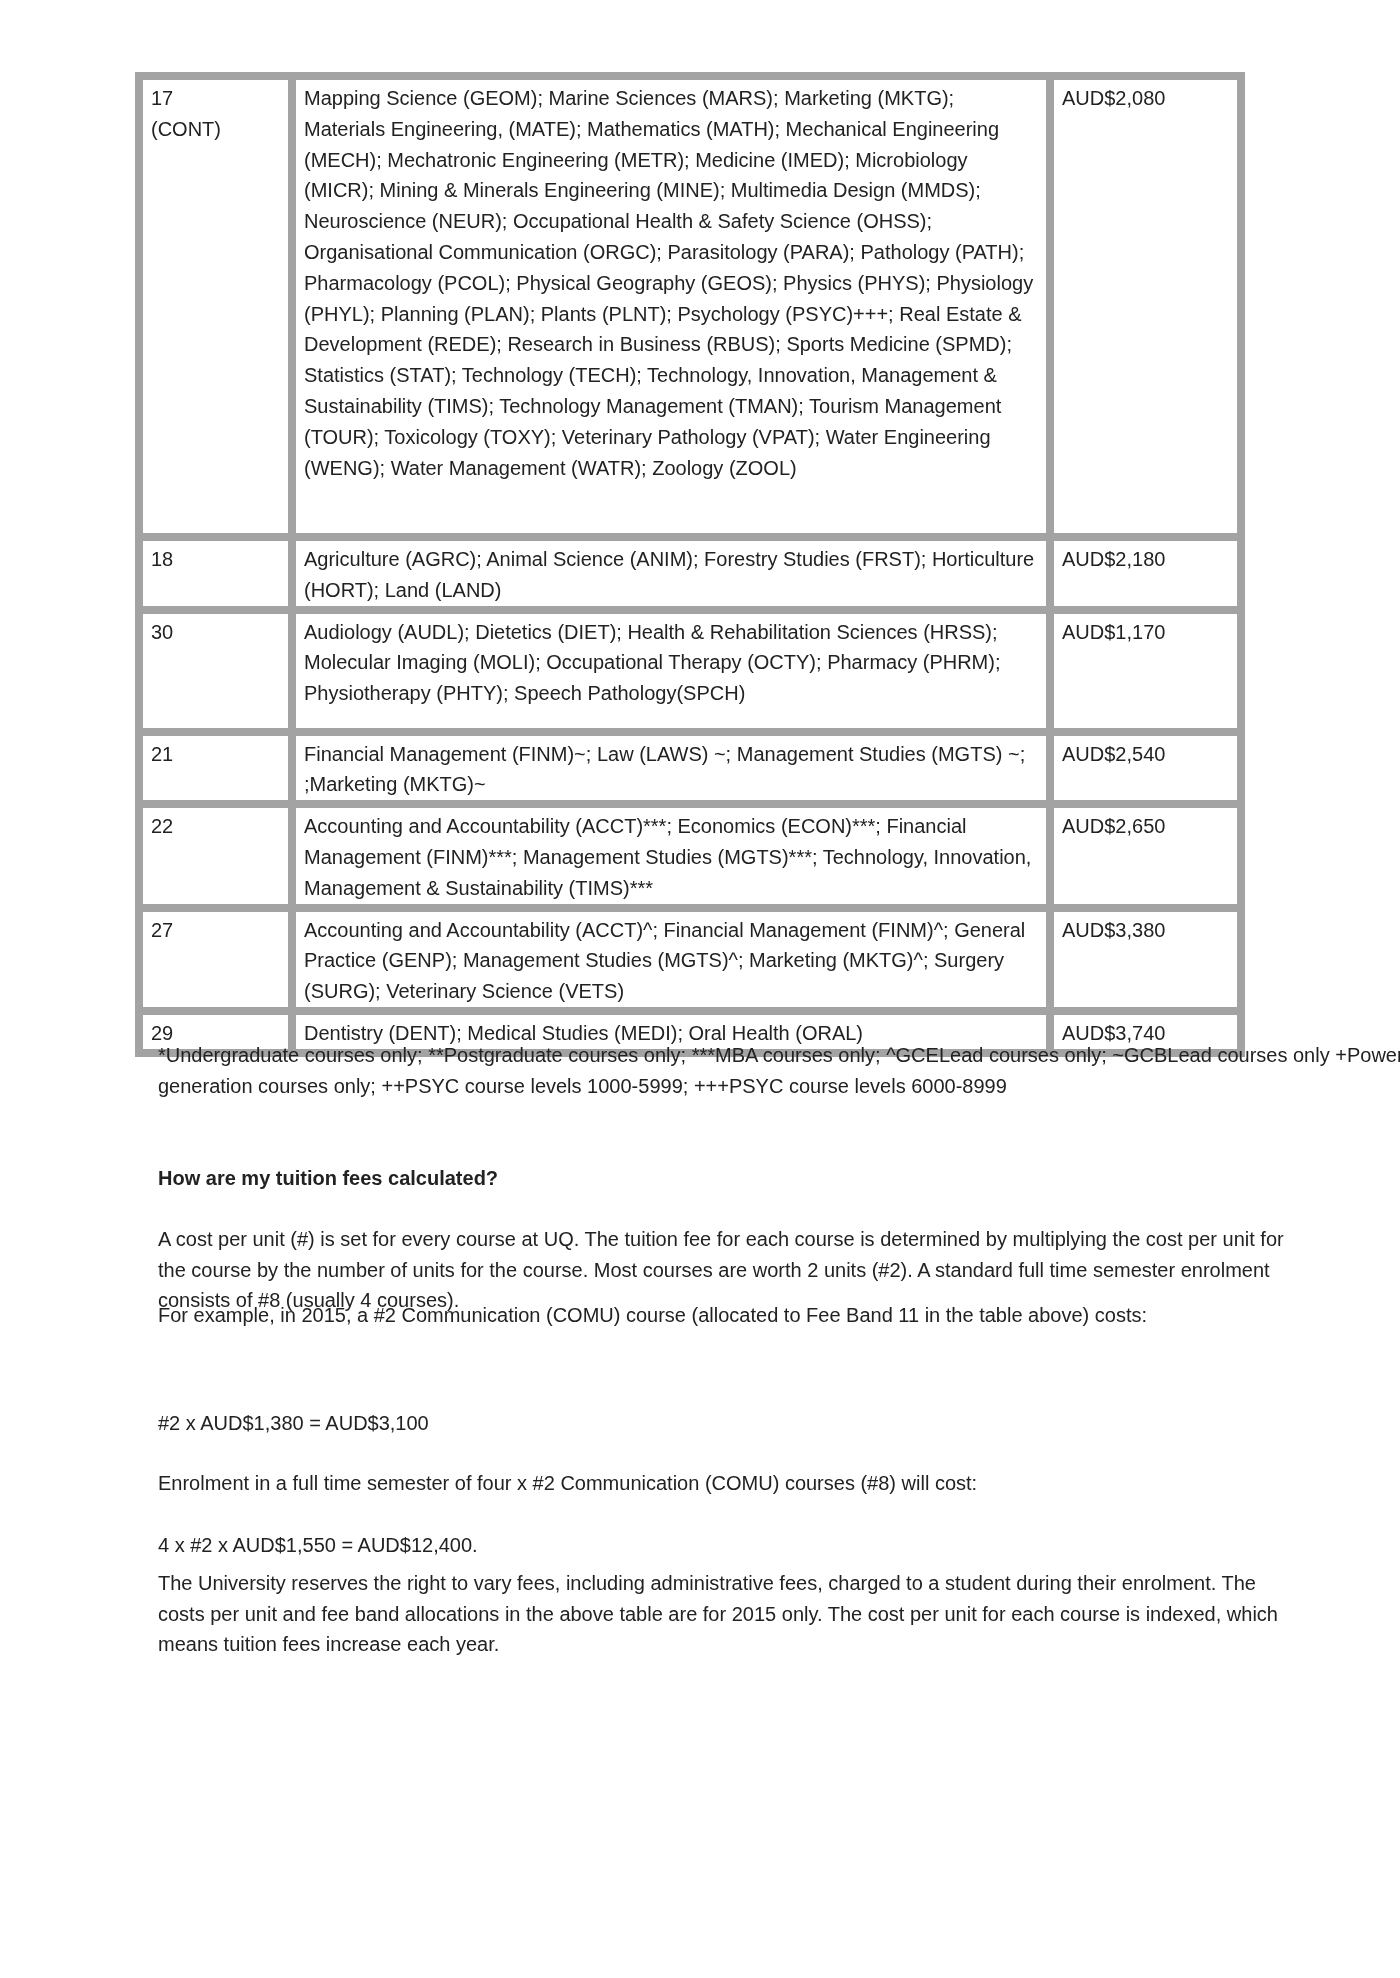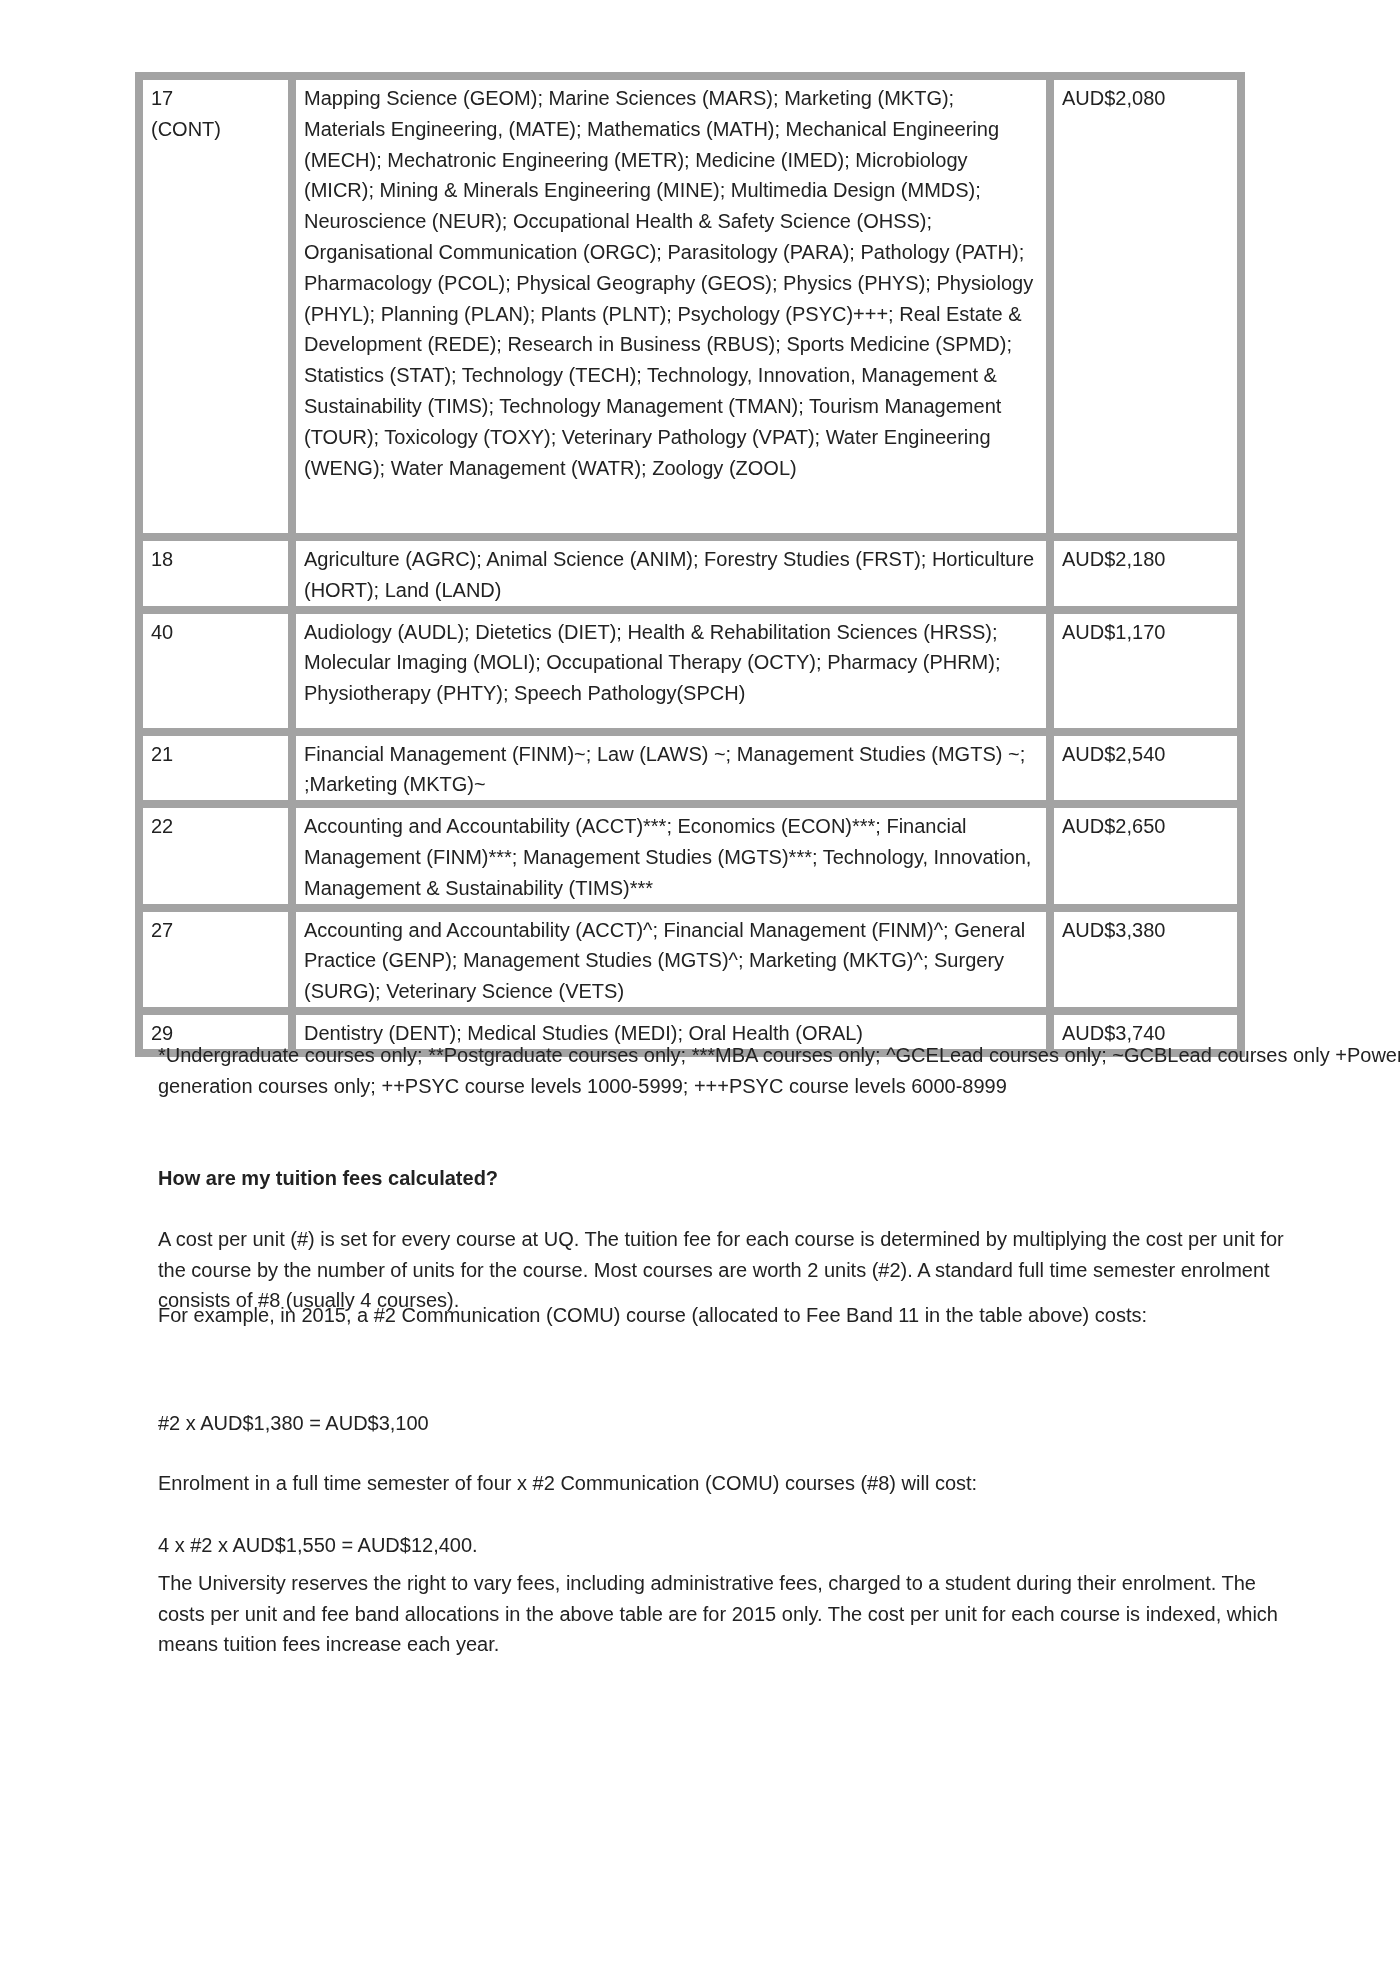--- a/index.html
+++ b/index.html
@@ -33,21 +33,21 @@
       </td>
       <td>Mapping Science (GEOM); Marine Sciences (MARS); Marketing (MKTG); Materials Engineering, (MATE); Mathematics (MATH); Mechanical Engineering (MECH); Mechatronic Engineering (METR); Medicine (IMED); Microbiology (MICR); Mining &amp; Minerals Engineering (MINE); Multimedia Design (MMDS); Neuroscience (NEUR); Occupational Health &amp; Safety Science (OHSS); Organisational Communication (ORGC); Parasitology (PARA); Pathology (PATH); Pharmacology (PCOL); Physical Geography (GEOS); Physics (PHYS); Physiology (PHYL); Planning (PLAN); Plants (PLNT); Psychology (PSYC)+++; Real Estate &amp; Development (REDE); Research in Business (RBUS); Sports Medicine (SPMD); Statistics (STAT); Technology (TECH); Technology, Innovation, Management &amp; Sustainability (TIMS); Technology Management (TMAN); Tourism Management (TOUR); Toxicology (TOXY); Veterinary Pathology (VPAT); Water Engineering (WENG); Water Management (WATR); Zoology (ZOOL)</td>
       <td>AUD$2,080</td>
     </tr>
     <tr style="height:60px">
       <td>18</td>
       <td>Agriculture (AGRC); Animal Science (ANIM); Forestry Studies (FRST); Horticulture (HORT); Land (LAND)</td>
       <td>AUD$2,180</td>
     </tr>
     <tr style="height:122px">
-      <td>40</td>
+      <td>30</td>
       <td>Audiology (AUDL); Dietetics (DIET); Health &amp; Rehabilitation Sciences (HRSS); Molecular Imaging (MOLI); Occupational Therapy (OCTY); Pharmacy (PHRM); Physiotherapy (PHTY); Speech Pathology(SPCH)</td>
       <td>AUD$1,170</td>
     </tr>
     <tr style="height:61px">
       <td>21</td>
       <td>Financial Management (FINM)~; Law (LAWS) ~; Management Studies (MGTS) ~; ;Marketing (MKTG)~</td>
       <td>AUD$2,540</td>
     </tr>
     <tr style="height:92px">
       <td>22</td>

